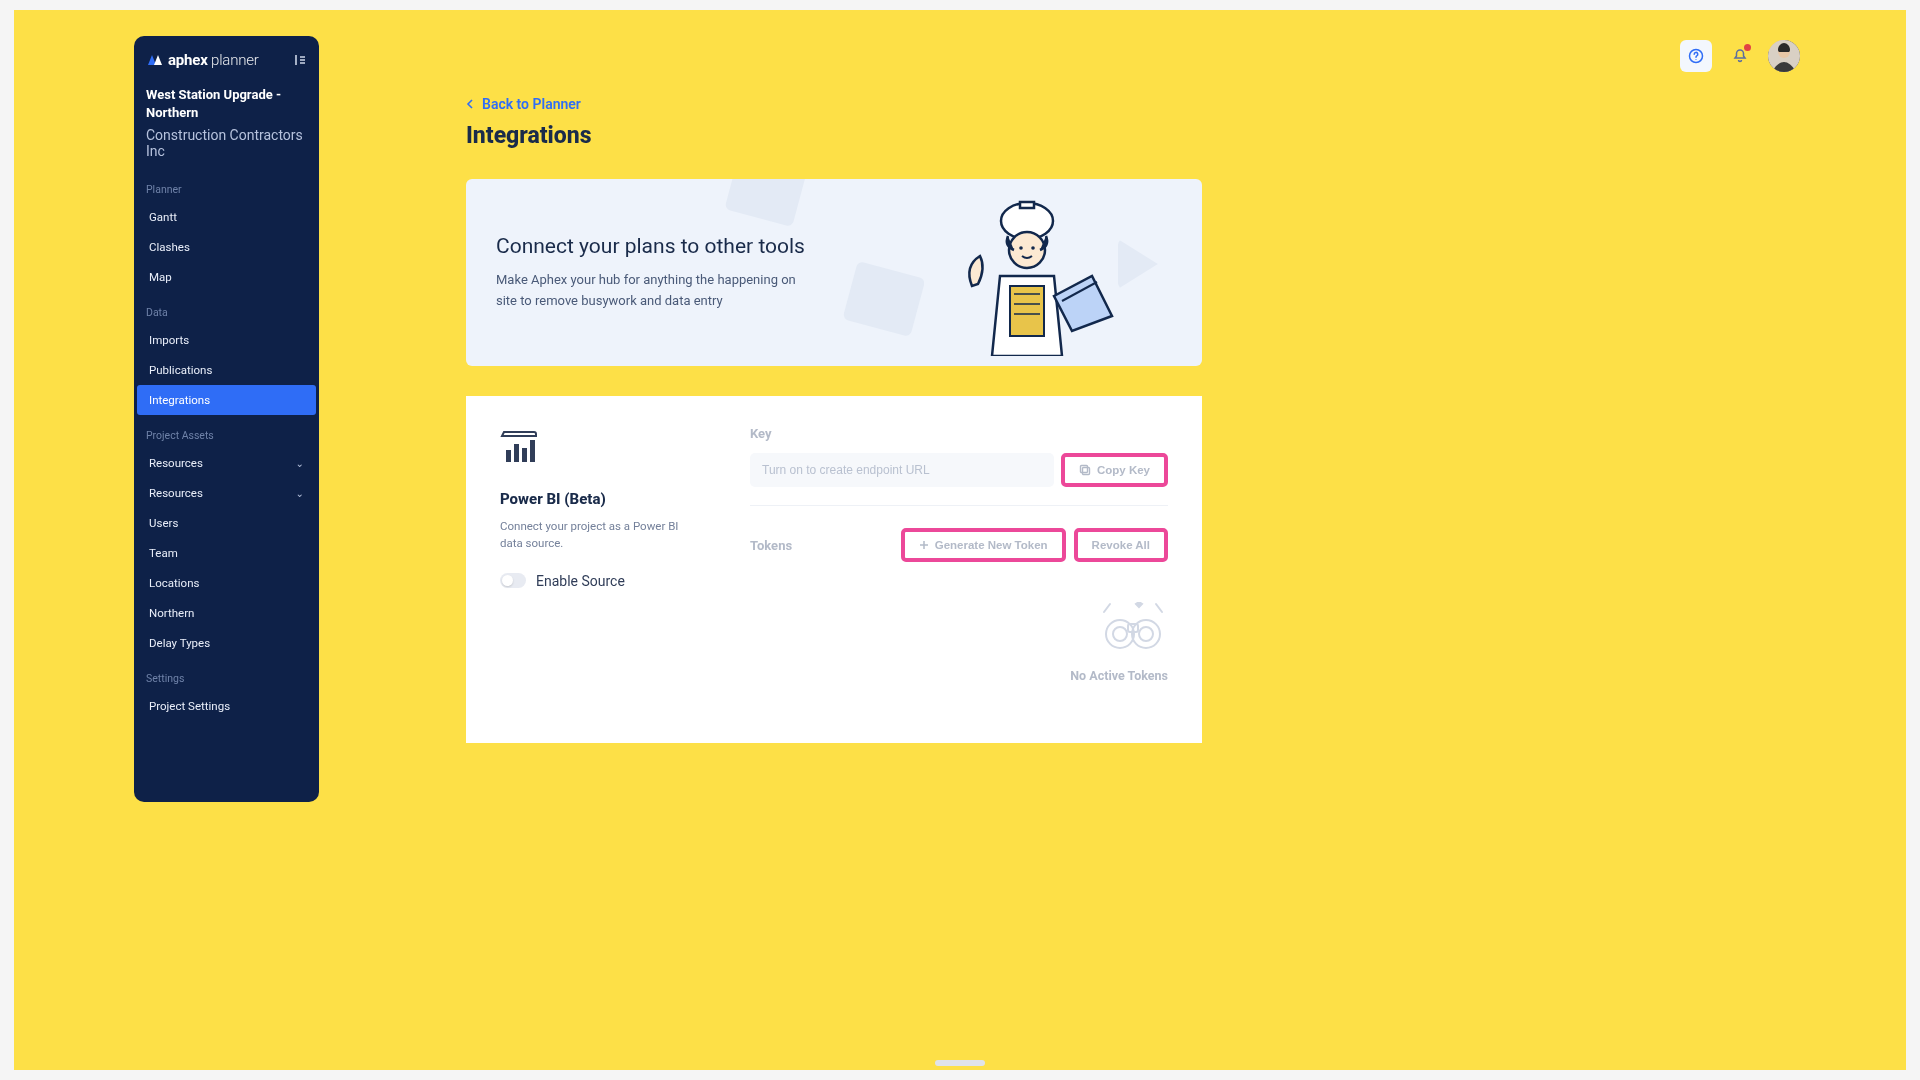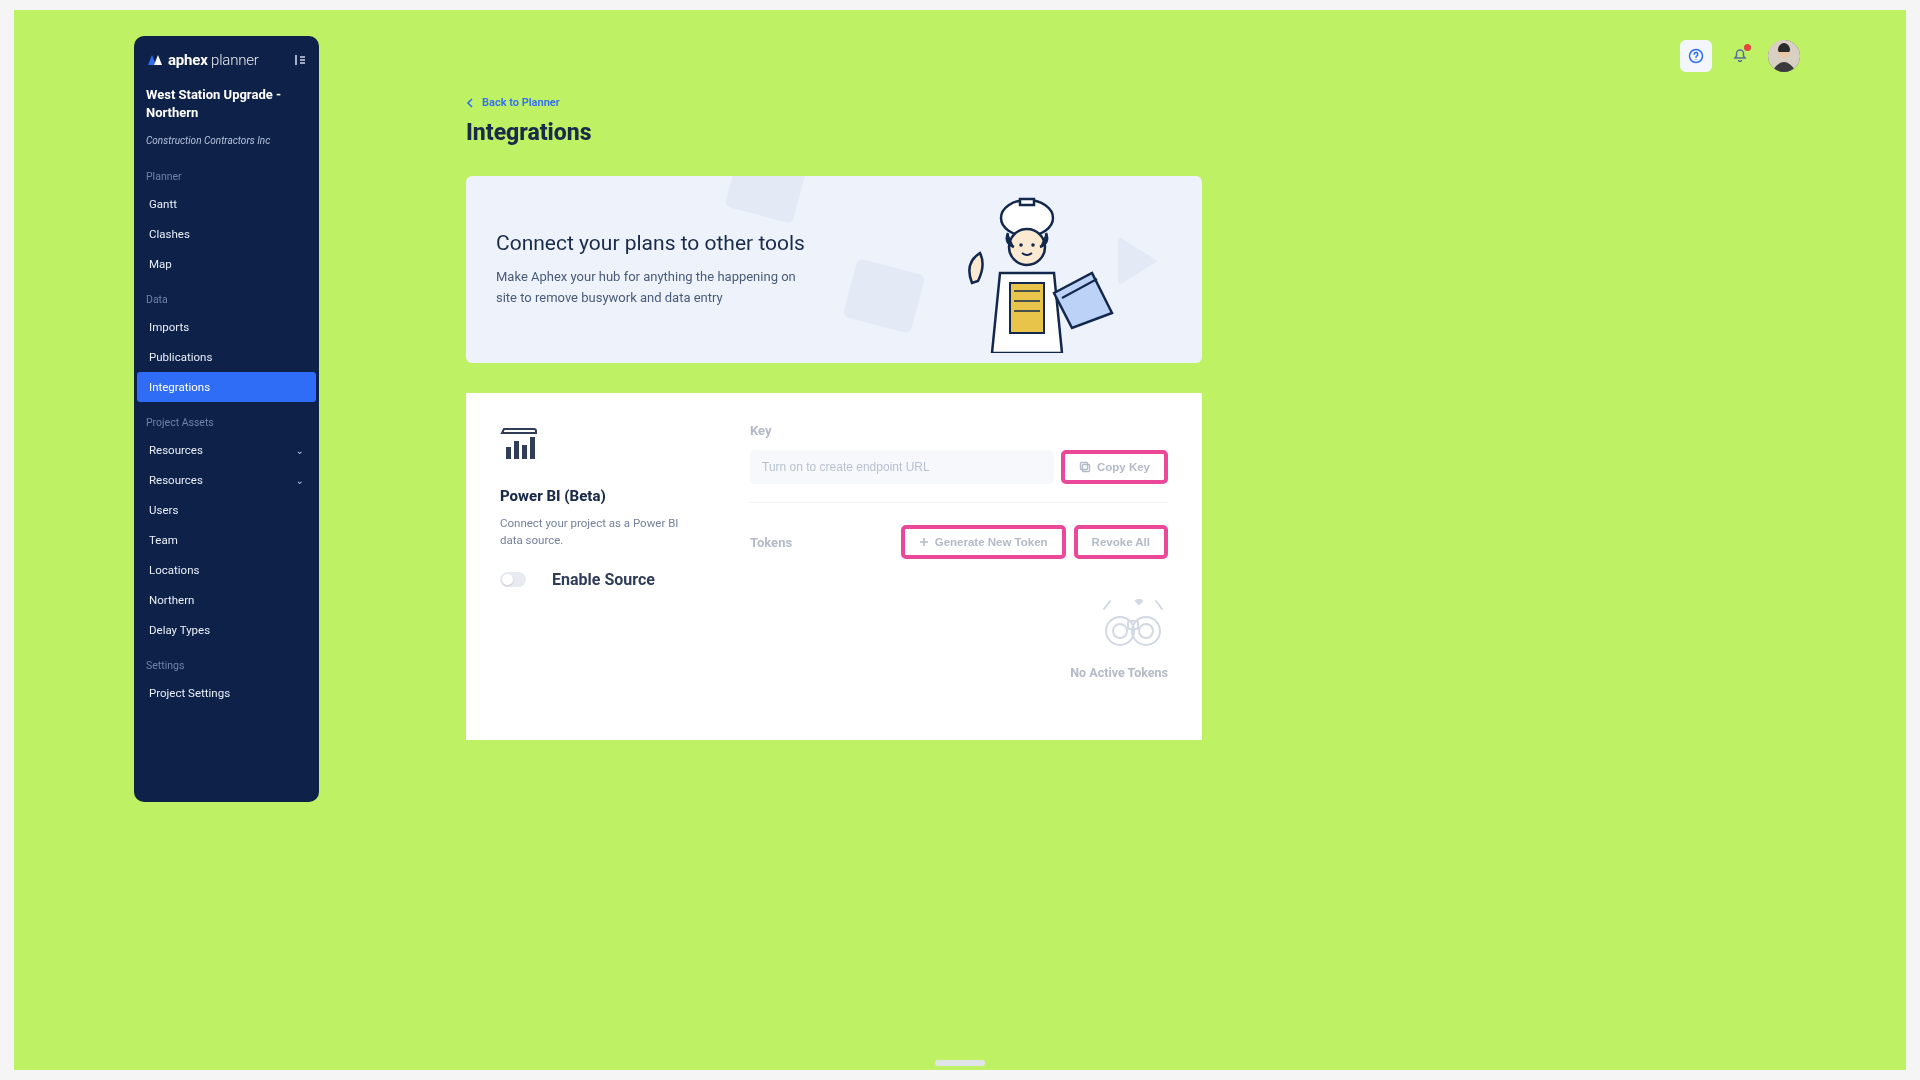--- a/index.html
+++ b/index.html
@@ -8,21 +8,21 @@
     font-family: -apple-system, BlinkMacSystemFont, "Segoe UI", Roboto, Helvetica, Arial, sans-serif;
     background: #f5f5f5;
     color: #1a2b4a;
   }
   .outer {
     padding: 10px 14px;
     height: 100%;
   }
   .frame {
     position: relative;
-    background: #bef264;
+    background: #fde047;
     width: 100%;
     height: 100%;
     overflow: hidden;
   }
 
   
   .sidebar {
     position: absolute;
     left: 120px;
     top: 26px;
@@ -63,24 +63,23 @@
   .project-block {
     padding: 4px 12px 10px 12px;
   }
   .project-title {
     font-size: 13px;
     font-weight: 700;
     line-height: 1.35;
     color: #ffffff;
   }
   .project-sub {
-    font-size: 10px;
+    font-size: 14px;
     color: #b6c2dd;
-    margin-top: 14px;
-    font-style: italic;
+    margin-top: 6px;
   }
 
   .section-label {
     font-size: 10.5px;
     color: #6f82a8;
     padding: 14px 12px 6px 12px;
   }
 
   .nav-item {
     display: flex;
@@ -141,21 +140,21 @@
     position: absolute;
     left: 452px;
     top: 86px;
     width: 736px;
   }
   .back-link {
     display: flex;
     align-items: center;
     gap: 6px;
     color: #2f6df6;
-    font-size: 11px;
+    font-size: 14px;
     font-weight: 600;
     cursor: pointer;
     margin-bottom: 10px;
   }
   .page-title {
     font-size: 23px;
     font-weight: 800;
     color: #1a2b4a;
     margin-bottom: 30px;
   }
@@ -229,21 +228,21 @@
   }
   .toggle::after {
     content:"";
     position:absolute;
     left:2px; top:2px;
     width:11px; height:11px;
     background:#ffffff;
     border-radius:50%;
     box-shadow: 0 1px 2px rgba(0,0,0,0.15);
   }
-  .toggle-label { font-size: 16px; color: #303d58; font-weight:700;margin-left:16px; }
+  .toggle-label { font-size: 14px; color: #303d58; font-weight:400; }
 
   .int-right { flex: 1; }
   .field-label {
     font-size: 13px;
     font-weight: 700;
     color: #b3bac8;
     margin-bottom: 12px;
   }
   .key-row {
     display: flex;

